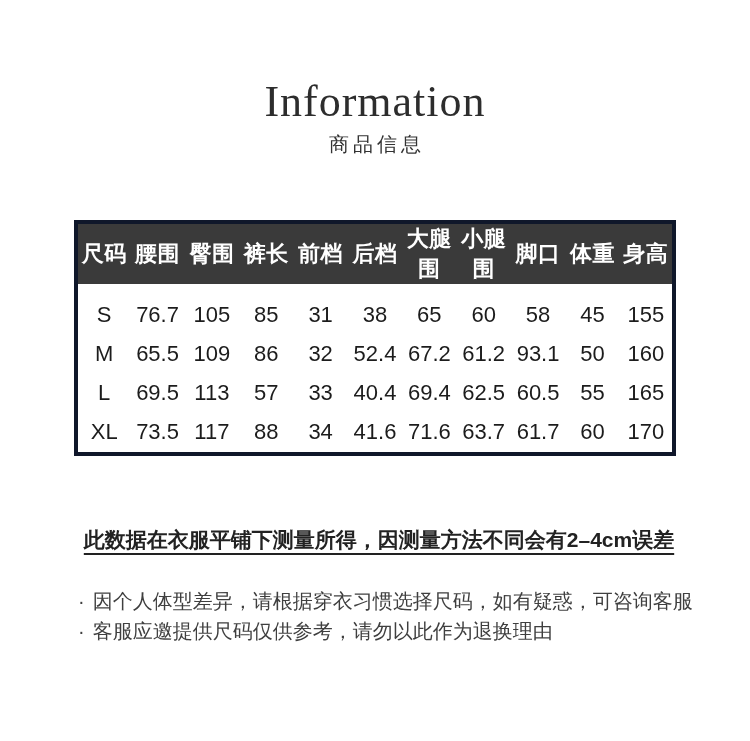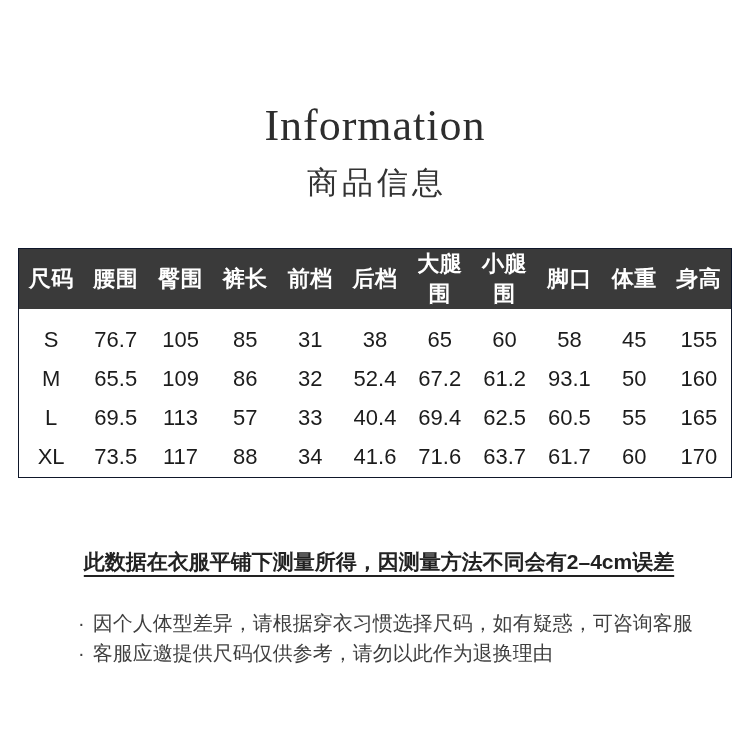--- a/index.html
+++ b/index.html
@@ -7,45 +7,45 @@
     width: 750px;
     height: 741px;
     background: #ffffff;
     overflow: hidden;
     font-family: "Liberation Sans", "DejaVu Sans", sans-serif;
     -webkit-font-smoothing: antialiased;
   }
   .page { width: 750px; height: 741px; position: relative; }
 
   
-  .title-block { text-align: center; padding-top: 100px; }
+  .title-block { text-align: center; padding-top: 76px; }
   .title {
     font-family: "Liberation Serif", "DejaVu Serif", serif;
     font-size: 44px;
     line-height: 1.18;
     font-weight: 400;
     color: #2d2d2d;
     margin: 0;
     letter-spacing: 1px;
   }
   .subtitle {
-    font-size: 31px;
+    font-size: 20px;
     color: #333333;
-    margin-top: 10px;
+    margin-top: 3px;
     letter-spacing: 4px;
     text-indent: 4px; 
   }
 
   
   .size-chart {
-    width: 714px;
-    margin: 44px auto 0 auto;
+    width: 602px;
+    margin: 62px auto 0 auto;
     border-collapse: collapse;
     table-layout: fixed;
-    border: 1px solid #0f172a;
+    border: 4px solid #0f172a;
   }
   .size-chart thead th {
     background: #3a3a3a;
     color: #ffffff;
     font-size: 22px;
     font-weight: 700;
     height: 49px;
     text-align: center;
     padding: 0;
     letter-spacing: 0.5px;

